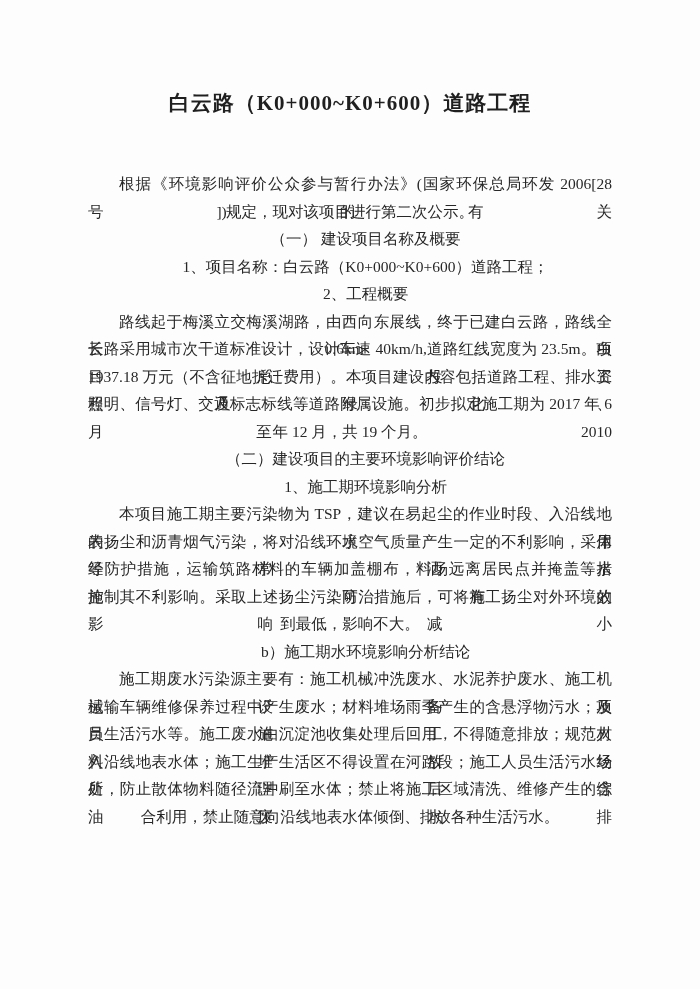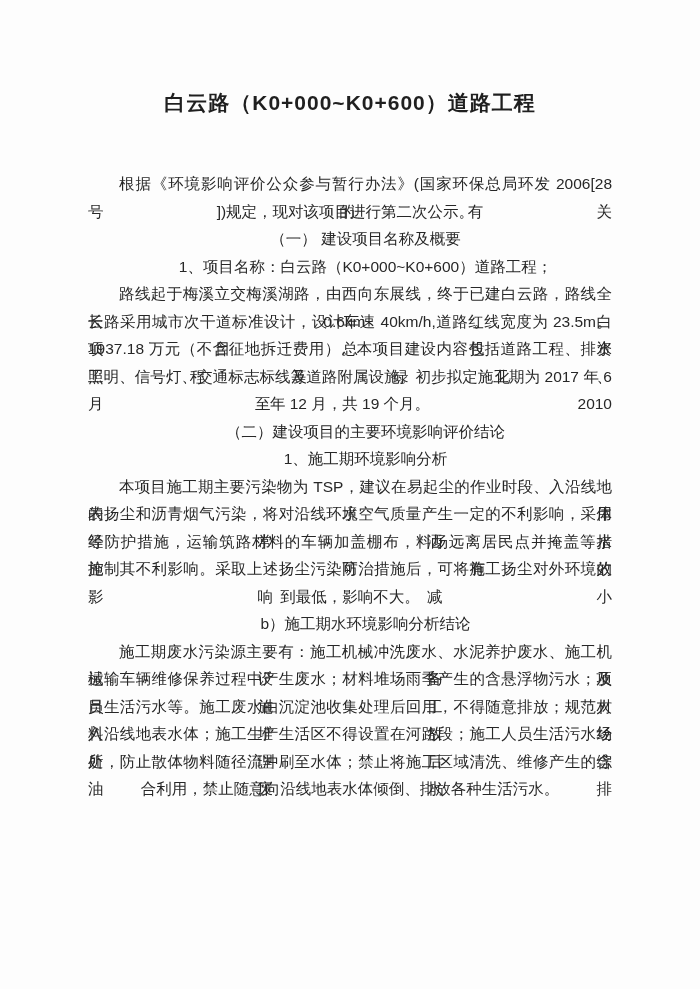--- a/index.html
+++ b/index.html
@@ -6,21 +6,21 @@
     margin: 0;
     padding: 0;
     background: #ffffff;
   }
   .page {
     position: relative;
     width: 700px;
     height: 989px;
     background: #fdfdfd;
     overflow: hidden;
-    font-family: Liberation Sans, sans-serif;
+    font-family: Liberation Serif, serif;
     color: #272727;
   }
   .title-block {
     position: absolute;
     top: 81px;
     left: 0;
     width: 700px;
     text-align: center;
   }
   .title-line {
@@ -58,20 +58,21 @@
 
 <div class="page">
   <div class="title-block">
     <div class="title-line">白云路（K0+000~K0+600）道路工程</div>
   </div>
   <div class="doc-body">
       <div class="line indent full">根据《环境影响评价公众参与暂行办法》(国家环保总局环发 2006[28 号])的有关</div>
       <div class="line">规定，现对该项目进行第二次公示。</div>
       <div class="line indent">（一） 建设项目名称及概要</div>
       <div class="line indent">1、项目名称：白云路（K0+000~K0+600）道路工程；</div>
+      <div class="line indent">2、工程概要</div>
       <div class="line indent full">路线起于梅溪立交梅溪湖路，由西向东展线，终于已建白云路，路线全长 0.6km。白</div>
       <div class="line full">云路采用城市次干道标准设计，设计车速 40km/h,道路红线宽度为 23.5m。项目总投资</div>
       <div class="line full">1937.18 万元（不含征地拆迁费用）。本项目建设内容包括道路工程、排水工程及绿化、</div>
       <div class="line full">照明、信号灯、交通标志标线等道路附属设施。初步拟定施工期为 2017 年 6 月至 2010</div>
       <div class="line">年 12 月，共 19 个月。</div>
       <div class="line indent">（二）建设项目的主要环境影响评价结论</div>
       <div class="line indent">1、施工期环境影响分析</div>
       <div class="line indent full">本项目施工期主要污染物为 TSP，建议在易起尘的作业时段、入沿线地表水体</div>
       <div class="line full">的扬尘和沥青烟气污染，将对沿线环境空气质量产生一定的不利影响，采用经常洒水</div>
       <div class="line full">等防护措施，运输筑路材料的车辆加盖棚布，料场远离居民点并掩盖等措施，可有效</div>

